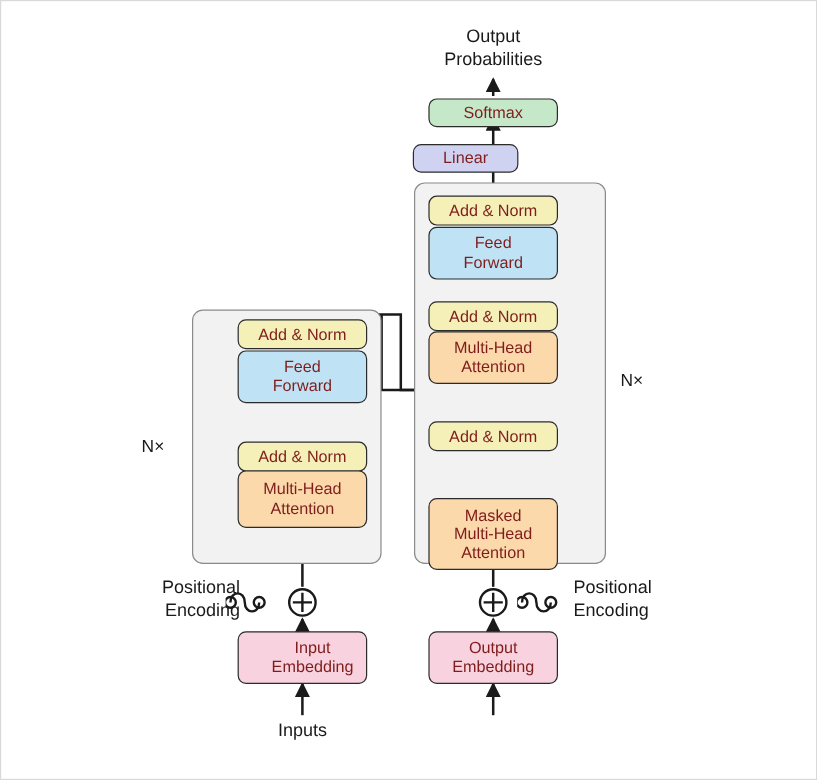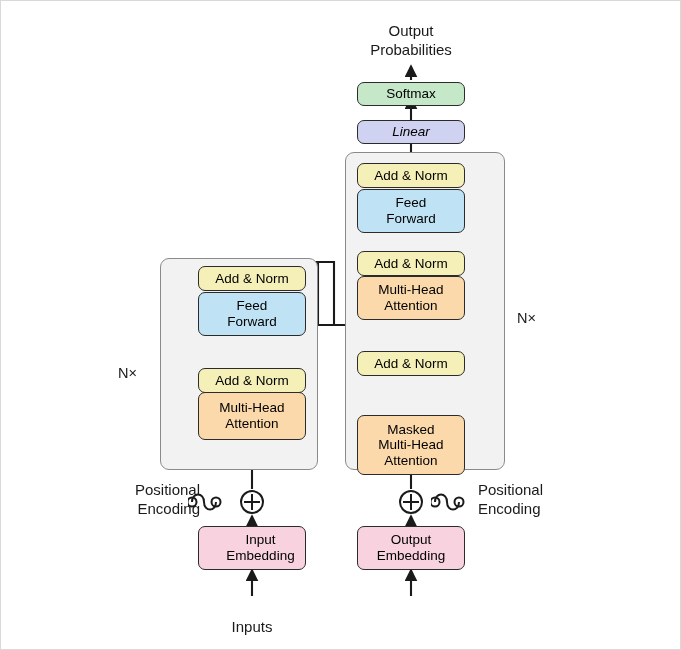--- a/index.html
+++ b/index.html
@@ -34,21 +34,21 @@
   .block {
     position: absolute;
     box-sizing: border-box;
     border: 1.6px solid #2b2b2b;
     border-radius: 7px;
     display: flex;
     align-items: center;
     justify-content: center;
     text-align: center;
     font-size: 13.5px;
-    color: #000000;
+    color: #7f1d1d;
     line-height: 1.15;
     white-space: pre-line;
     z-index: 3;
   }
   .panel {
     position: absolute;
     box-sizing: border-box;
     border: 1.6px solid #8a8a8a;
     border-radius: 9px;
     background: #f2f2f2;
@@ -149,21 +149,21 @@
   <div class="block" style="left:357px; top:189px; width:108px; height:44px; background:#bfe3f5;">Feed
 Forward</div>
   <div class="block" style="left:357px; top:251px; width:108px; height:25px; background:#f5f0b8;">Add &amp; Norm</div>
   <div class="block" style="left:357px; top:276px; width:108px; height:44px; background:#fbd9ab;">Multi-Head
 Attention</div>
   <div class="block" style="left:357px; top:351px; width:108px; height:25px; background:#f5f0b8;">Add &amp; Norm</div>
   <div class="block" style="left:357px; top:377px; width:108px; height:60px; background:#fbd9ab;margin-top:38px;">Masked
 Multi-Head
 Attention</div>
 
-  <div class="block" style="left:357px; top:120px; width:108px; height:24px; background:#cfd2f0;font-style:italic;">Linear</div>
+  <div class="block" style="left:344px; top:120px; width:88px; height:24px; background:#cfd2f0;">Linear</div>
   <div class="block" style="left:357px; top:82px; width:108px; height:24px; background:#c5e8c8;">Softmax</div>
 
   <div class="block" style="left:198px; top:526px; width:108px; height:44px; background:#f8d2de;padding-left:17px;">Input
 Embedding</div>
   <div class="block" style="left:357px; top:526px; width:108px; height:44px; background:#f8d2de;">Output
 Embedding</div>
 
   <svg style="position:absolute; left:238px; top:488px; width:28px; height:28px; z-index:4;" viewBox="0 0 28 28">
     <circle cx="14" cy="14" r="11" fill="#ffffff" stroke="#1a1a1a" stroke-width="2"></circle>
     <path d="M14,6 L14,22 M6,14 L22,14" stroke="#1a1a1a" stroke-width="2"></path>
@@ -183,18 +183,18 @@
     <circle cx="4" cy="14" r="4.5" fill="none" stroke="#1a1a1a" stroke-width="2"></circle>
     <circle cx="28" cy="14" r="4.5" fill="none" stroke="#1a1a1a" stroke-width="2"></circle>
   </svg>
 
   <div class="label" style="left:341px; top:22px; width:140px;">Output
 Probabilities</div>
   <div class="label" style="left:96px; top:481px; width:104px; text-align:right;">Positional
 Encoding</div>
   <div class="label" style="left:478px; top:481px; width:110px; text-align:left;">Positional
 Encoding</div>
-  <div class="label" style="left:192px; top:600px; width:120px;margin-top:18px;">Inputs</div>
+  <div class="label" style="left:192px; top:600px; width:120px;">Inputs</div>
   <div class="nx" style="left:118px; top:365px;">N×</div>
   <div class="nx" style="left:517px; top:310px;">N×</div>
 
   <div id="frame-border"></div>
 </div>
 
 </body></html>

